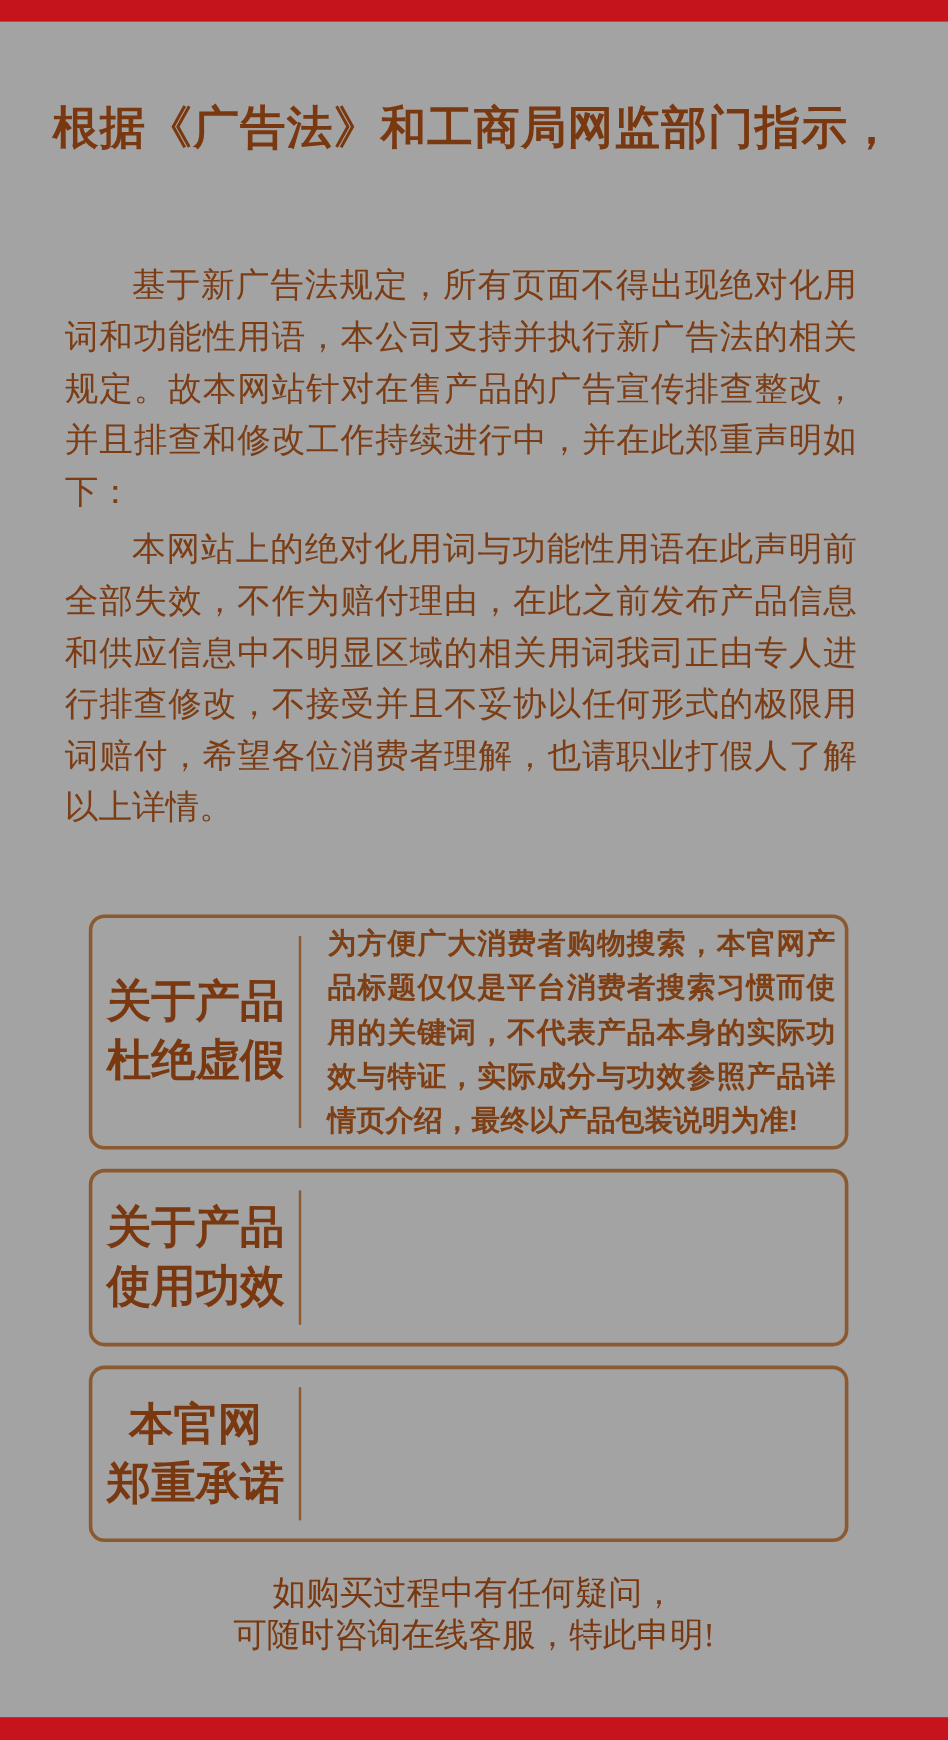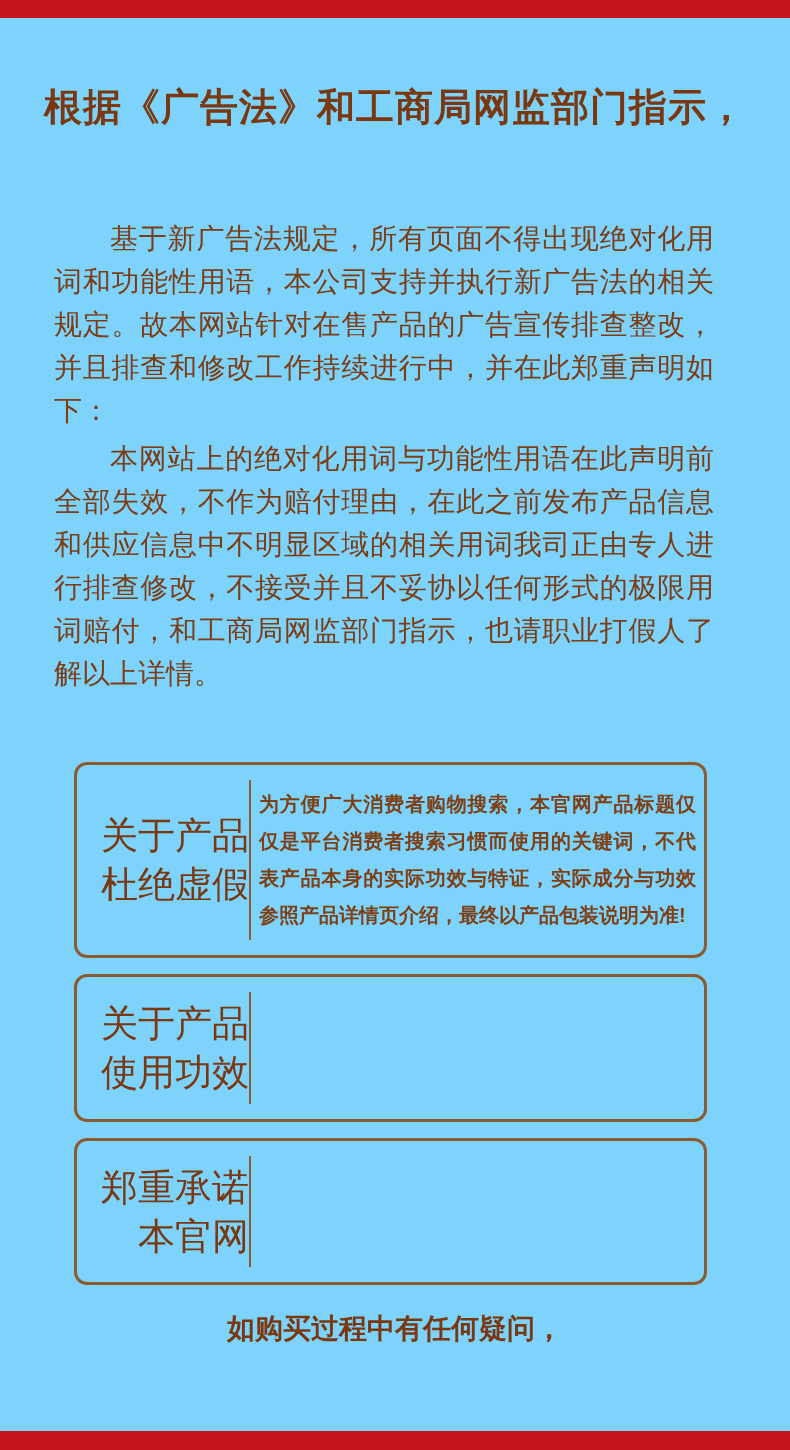--- a/index.html
+++ b/index.html
@@ -2,21 +2,21 @@
 <html><head>
 <meta charset="utf-8">
 <style>
   html, body { margin: 0; padding: 0; }
   body { background: #e8e8e8; }
   .page {
     position: relative;
     width: 790px;
     height: 1450px;
     margin: 0 auto;
-    background: #7dd3fc;
+    background: #a3a3a3;
     overflow: hidden;
     font-family: "Liberation Serif", serif;
   }
   .bar {
     position: absolute;
     left: 0;
     width: 790px;
     background: #C6141C;
   }
   .bar-top { top: 0; height: 18px; }
@@ -58,95 +58,96 @@
     border-radius: 13px;
     display: flex;
     align-items: center;
   }
   .dbox1 { top: 762px; height: 196px; }
   .dbox2 { top: 974px; height: 148px; }
   .dbox3 { top: 1138px; height: 147px; }
 
   .dbox-label {
     flex: 0 0 172px;
-    text-align: right;
+    text-align: center;
     font-size: 37px;
     line-height: 49px;
-    font-weight: normal;
+    font-weight: bold;
     color: #7A3810;
   }
   .dbox-divider {
     flex: 0 0 2px;
     align-self: stretch;
     margin: 15px 0;
     background: #8C5A30;
   }
   .dbox-text {
     flex: 1;
-    padding: 0 8px 0 8px;
+    padding: 0 8px 0 22px;
     font-family: "Liberation Sans", sans-serif;
     font-weight: bold;
-    font-size: 20px;
+    font-size: 24px;
     line-height: 37px;
     color: #7E3F14;
     text-align: justify;
     text-justify: inter-ideograph;
   }
 
   .footer-note {
     position: absolute;
     top: 1311px;
     left: 0;
     width: 790px;
     text-align: center;
     font-size: 28px;
     line-height: 35px;
-    font-weight: bold;
+    font-weight: normal;
     color: #7A3810;
   }
 </style>
 </head>
 <body>
 
 <div class="page">
 
   <div class="bar bar-top"></div>
 
   <div class="title">
     <div>根据《广告法》和工商局网监部门指示，</div>
   </div>
 
   <div class="para para1">基于新广告法规定，所有页面不得出现绝对化用词和功能性用语，本公司支持并执行新广告法的相关规定。故本网站针对在售产品的广告宣传排查整改，并且排查和修改工作持续进行中，并在此郑重声明如下：</div>
 
-  <div class="para para2">本网站上的绝对化用词与功能性用语在此声明前全部失效，不作为赔付理由，在此之前发布产品信息和供应信息中不明显区域的相关用词我司正由专人进行排查修改，不接受并且不妥协以任何形式的极限用词赔付，和工商局网监部门指示，也请职业打假人了解以上详情。</div>
+  <div class="para para2">本网站上的绝对化用词与功能性用语在此声明前全部失效，不作为赔付理由，在此之前发布产品信息和供应信息中不明显区域的相关用词我司正由专人进行排查修改，不接受并且不妥协以任何形式的极限用词赔付，希望各位消费者理解，也请职业打假人了解以上详情。</div>
 
   <div class="dbox dbox1">
     <div class="dbox-label">
       <div>关于产品</div>
       <div>杜绝虚假</div>
     </div>
     <div class="dbox-divider"></div>
     <div class="dbox-text">为方便广大消费者购物搜索，本官网产品标题仅仅是平台消费者搜索习惯而使用的关键词，不代表产品本身的实际功效与特证，实际成分与功效参照产品详情页介绍，最终以产品包装说明为准!</div>
   </div>
 
   <div class="dbox dbox2">
     <div class="dbox-label">
       <div>关于产品</div>
       <div>使用功效</div>
     </div>
     <div class="dbox-divider"></div>
   </div>
 
   <div class="dbox dbox3">
     <div class="dbox-label">
+      <div>本官网</div>
       <div>郑重承诺</div>
-      <div>本官网</div>
     </div>
     <div class="dbox-divider"></div>
   </div>
 
   <div class="footer-note">
     <div>如购买过程中有任何疑问，</div>
+    <div>可随时咨询在线客服，特此申明!</div>
   </div>
 
   <div class="bar bar-bottom"></div>
 
 </div>
 
 </body></html>

